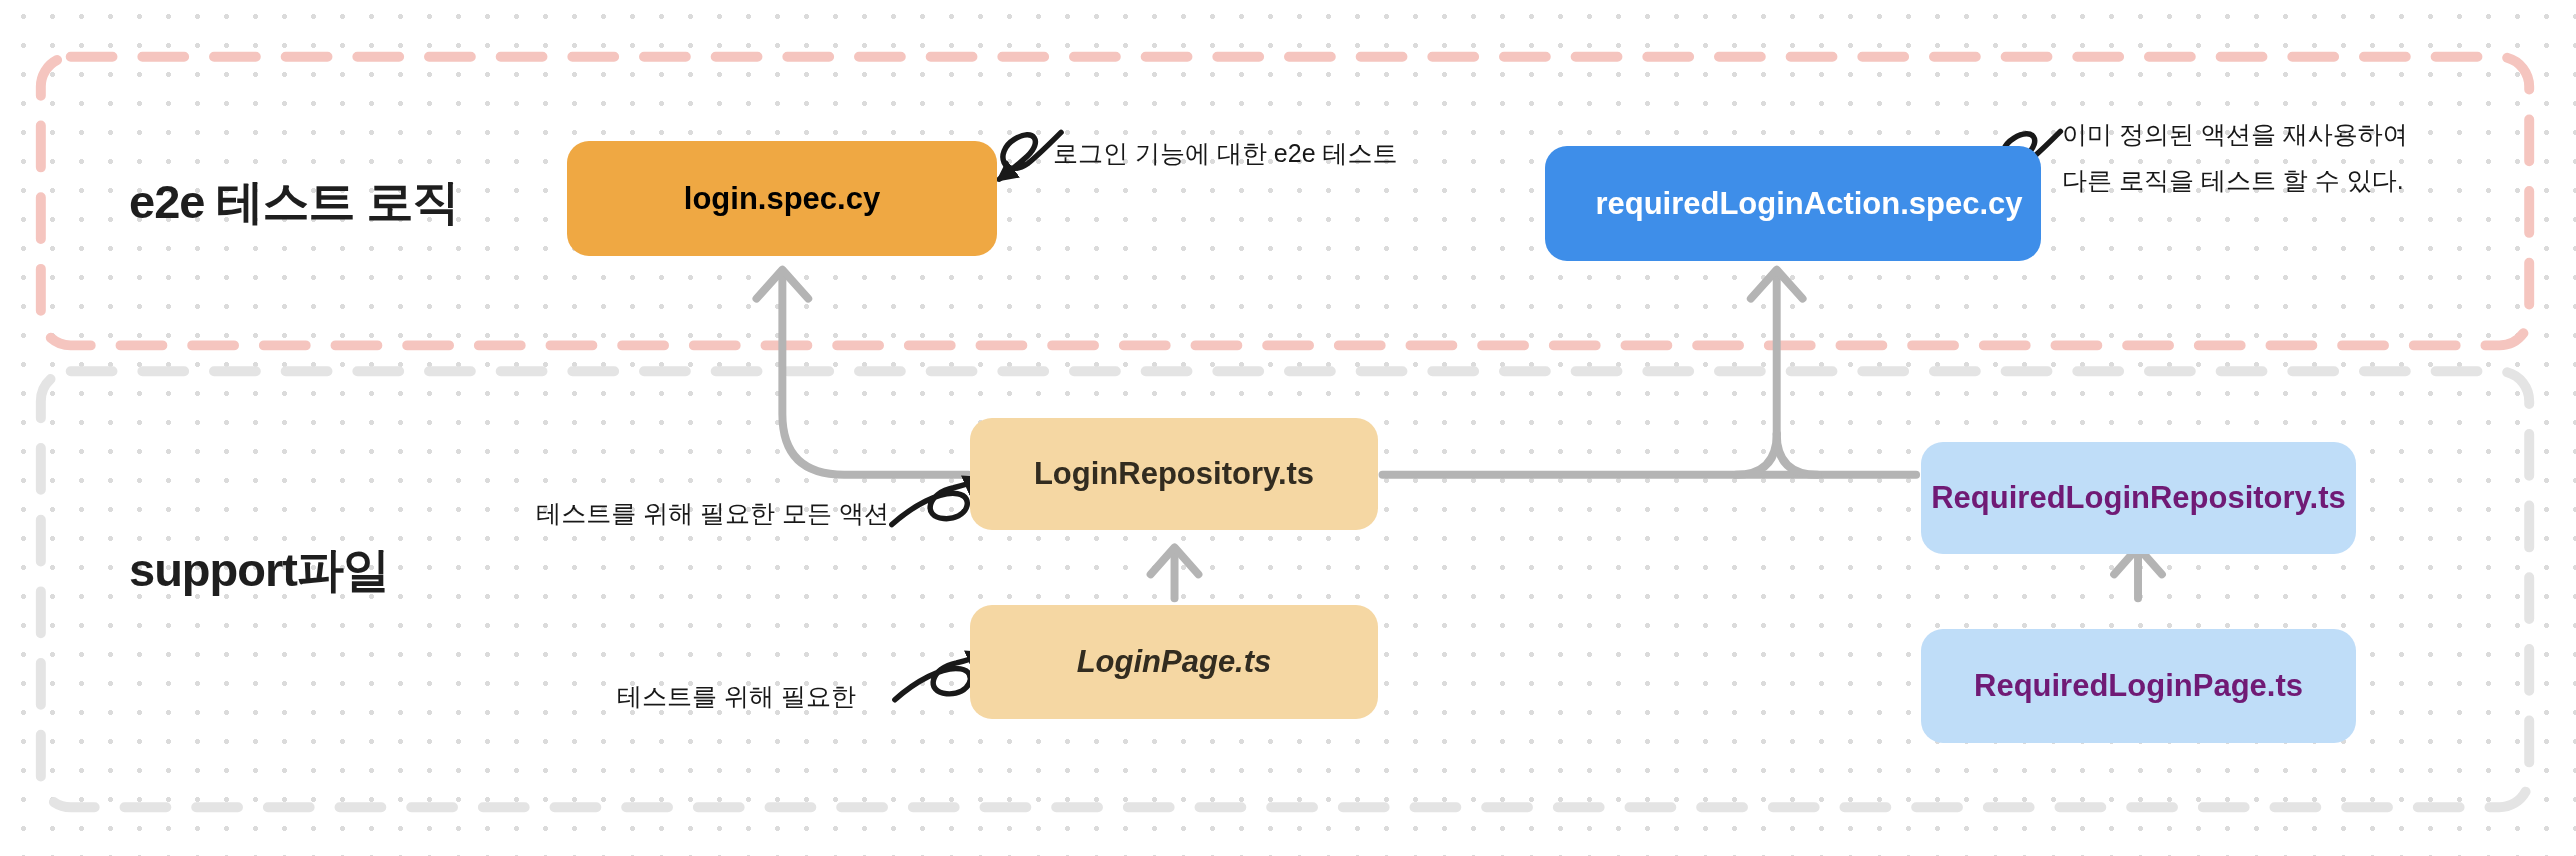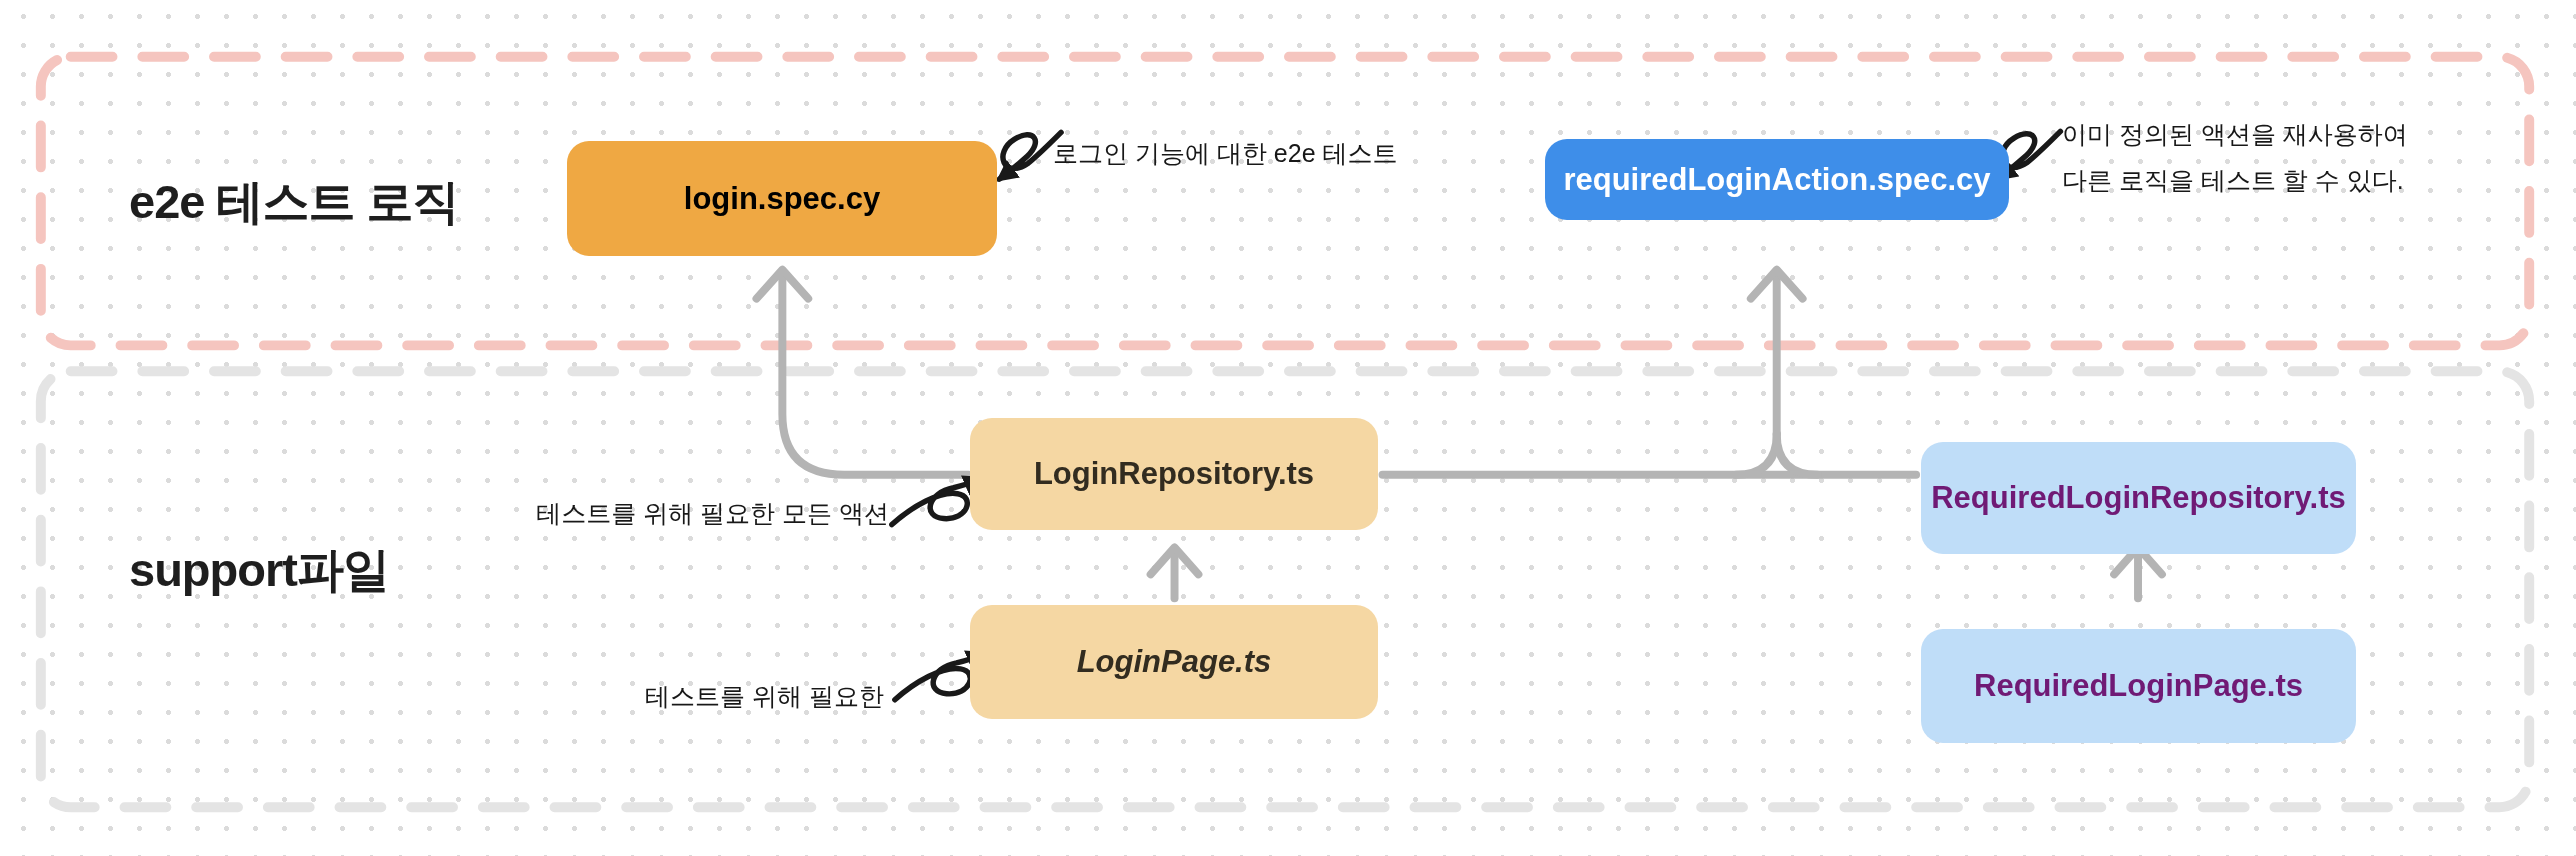--- a/index.html
+++ b/index.html
@@ -92,33 +92,33 @@
       <g transform="translate(899,655)">
         <path marker-end="url(#ah)" d="M 0 48 C 20 30, 48 14, 66 17 C 84 20, 76 44, 52 42 C 30 40, 36 16, 62 11 Q 78 7, 90 2"></path>
       </g>
     </g>
   </svg>
 
   <div class="section-label" style="left:129px;top:171px;text-align:center;">e2e 테스트 로직</div>
   <div class="section-label" style="left:129px;top:539px;">support파일</div>
 
   <div class="node orange" style="left:567px;top:141px;width:430px;height:115px;">login.spec.cy</div>
-  <div class="node blue" style="left:1545px;top:139px;width:464px;height:81px;">requiredLoginAction.spec.cy</div>
+  <div class="node blue" style="left:1545px;top:146px;width:464px;height:115px;padding-left:32px;">requiredLoginAction.spec.cy</div>
   <div class="node tan" style="left:970px;top:418px;width:408px;height:112px;">LoginRepository.ts</div>
   <div class="node tan" style="left:970px;top:605px;width:408px;height:114px;font-style:italic;">LoginPage.ts</div>
   <div class="node lightblue" style="left:1921px;top:418px;width:435px;height:112px;">RequiredLoginRepository.ts</div>
   <div class="node lightblue" style="left:1921px;top:605px;width:435px;height:114px;">RequiredLoginPage.ts</div>
 
   <div class="note" style="left:1053px;top:133px;line-height:40px;">로그인 기능에 대한 e2e 테스트</div>
 
   <div class="note" style="left:2062px;top:111px;">
     <div>이미 정의된 액션을 재사용하여</div>
     <div>다른 로직을 테스트 할 수 있다.</div>
   </div>
 
   <div class="note right" style="left:441px;top:490px;width:448px;">테스트를 위해 필요한 모든 액션</div>
 
-  <div class="note right" style="left:398px;top:673px;width:458px;margin-left:28px;">
+  <div class="note right" style="left:398px;top:673px;width:458px;">
     <div>테스트를 위해 필요한</div>
   </div>
 
 </div>
 
 
 </body></html>

